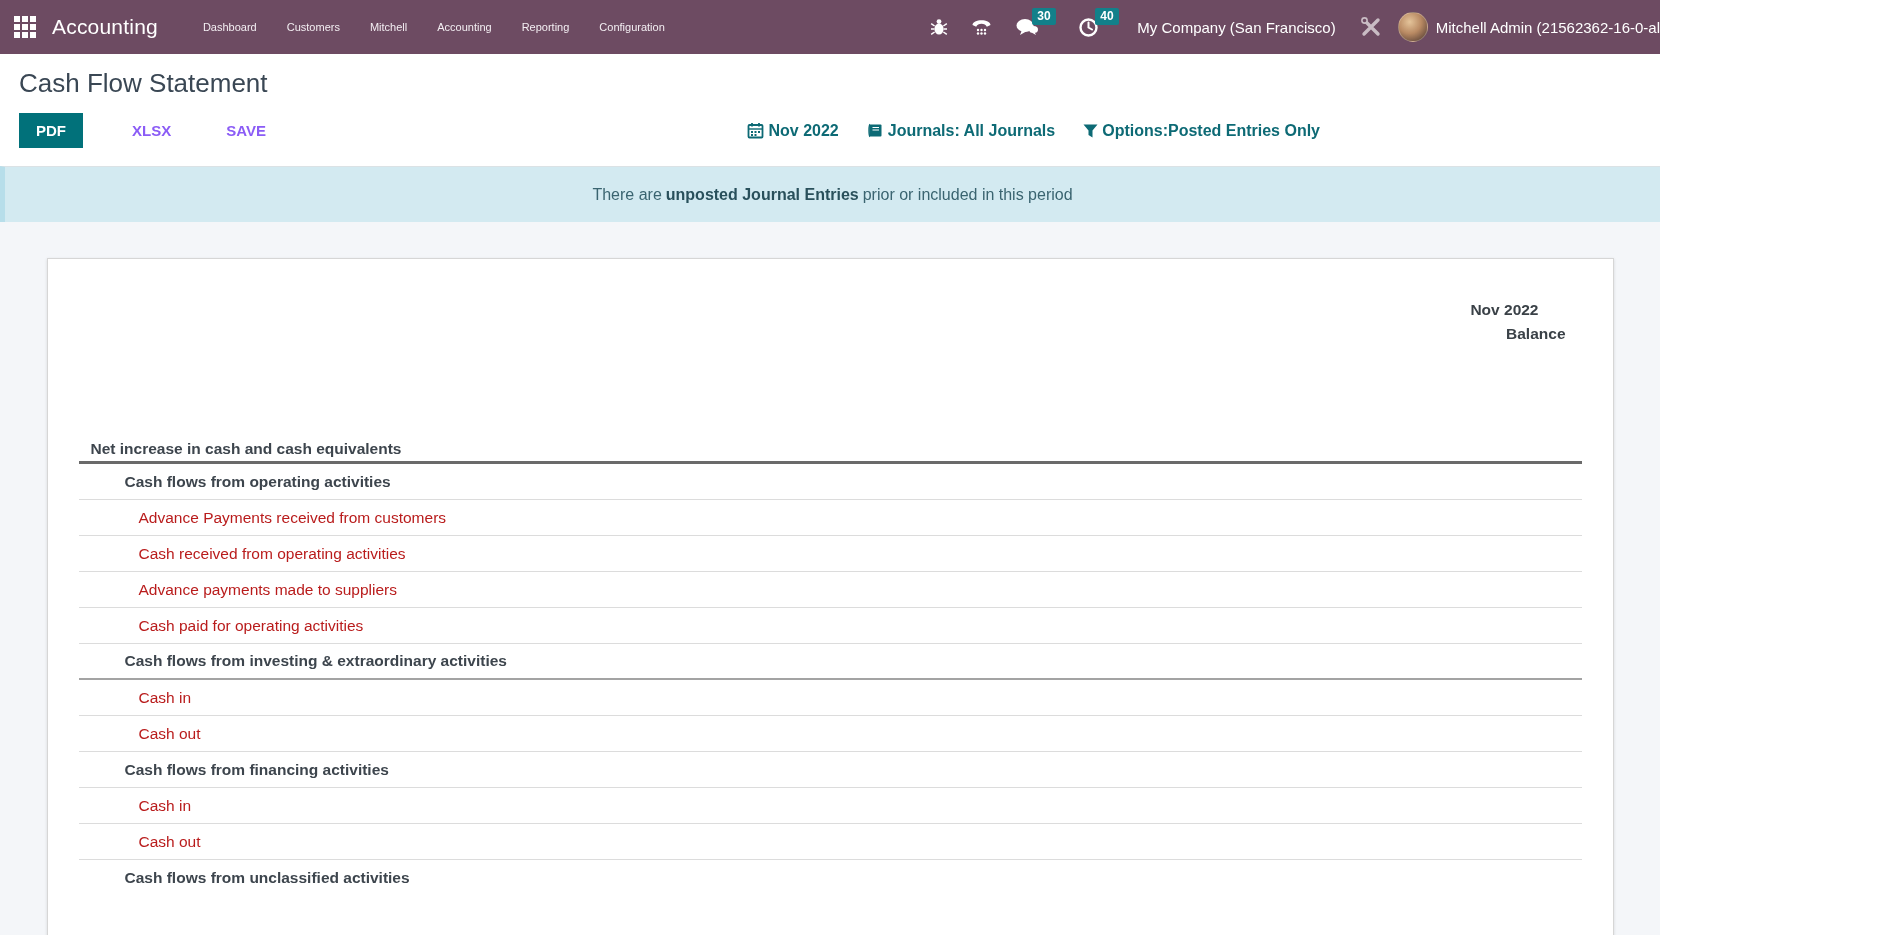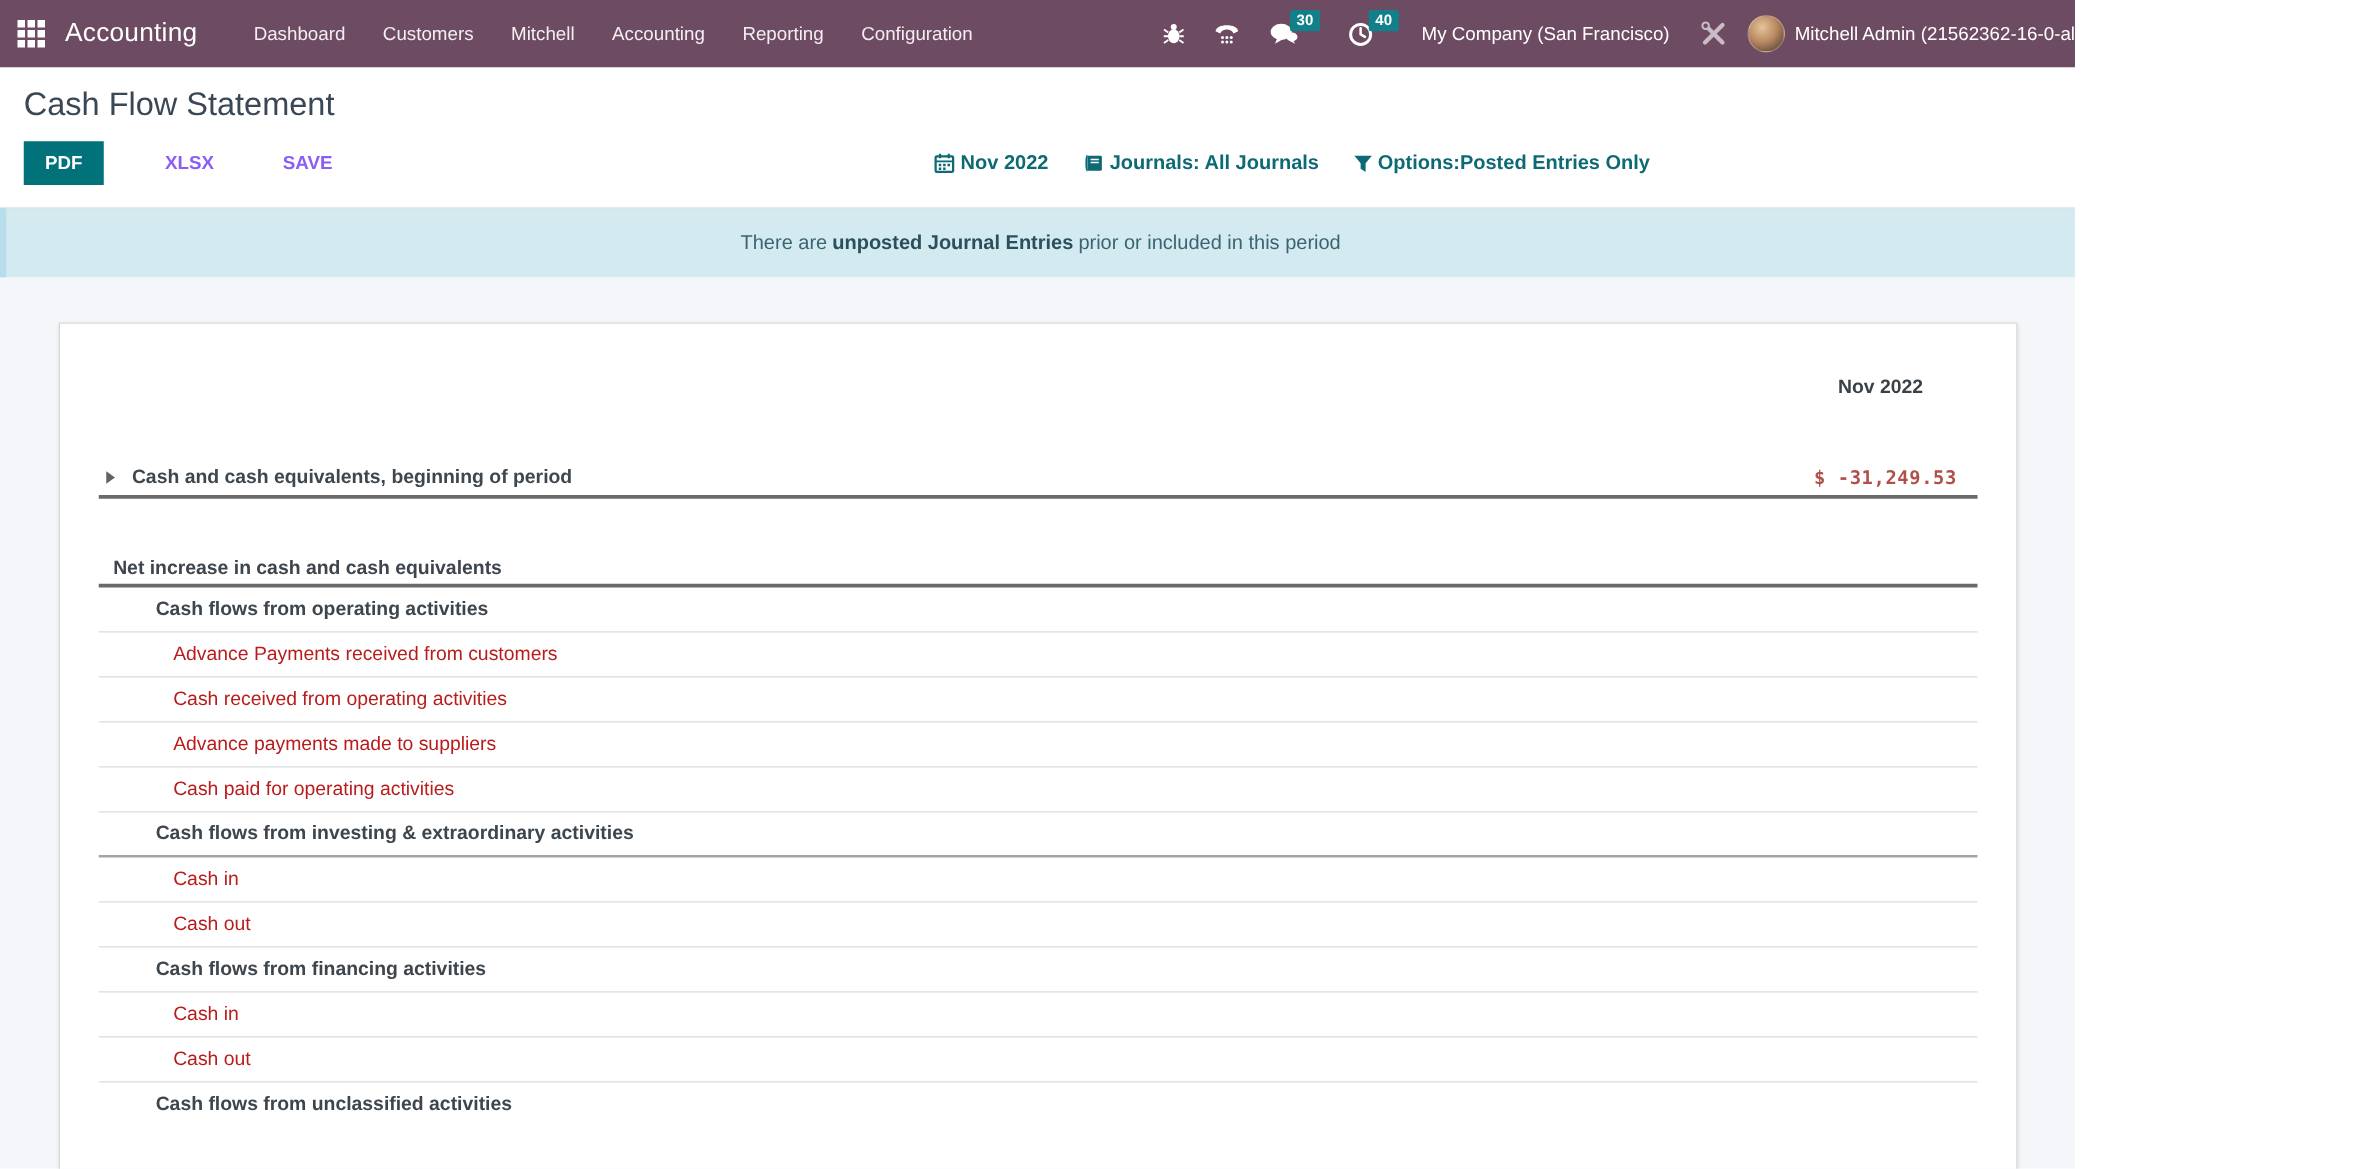--- a/index.html
+++ b/index.html
@@ -9,21 +9,21 @@
 
   
   .navbar { height:54px; background:#6d4b62; display:flex; align-items:center;
     padding:0 0 0 12px; color:#fff; flex:0 0 auto; white-space:nowrap; overflow:hidden; }
   .apps-btn { width:26px; height:26px; display:grid;
     grid-template-columns:repeat(3,6px); grid-template-rows:repeat(3,6px);
     gap:2px; margin-right:14px; cursor:pointer; align-content:center; justify-content:center; }
   .apps-btn span { background:#fff; }
   .brand { font-size:21px; font-weight:500; margin-right:30px; letter-spacing:.2px; cursor:pointer; }
   .nav-menu { display:flex; align-items:center; height:100%; }
-  .nav-item { font-size:15px; padding:0 15px; height:100%; display:flex; align-items:center;
+  .nav-item { font-size:11px; padding:0 15px; height:100%; display:flex; align-items:center;
     cursor:pointer; color:#f3eef2; }
   .nav-right { margin-left:auto; display:flex; align-items:center; height:100%; }
   .icon-btn { position:relative; margin:0 11px; display:flex; align-items:center; cursor:pointer; }
   .badge { position:absolute; top:-9px; left:17px; background:#12808a; color:#fff;
     font-size:12px; font-weight:bold; padding:1px 5px; border-radius:2px; line-height:15px; }
   .icon-btn.with-badge { margin-right:28px; }
   .company { font-size:15px; margin:0 14px 0 10px; cursor:pointer; color:#fff; }
   .tools { margin:0 10px; cursor:pointer; display:flex; align-items:center; }
   .avatar { width:30px; height:30px; border-radius:50%; margin:0 8px 0 6px; cursor:pointer;
     background:radial-gradient(circle at 38% 32%, #e4c49a 0%, #b98a63 45%, #6e5140 80%, #4e3a2d 100%);
@@ -198,29 +198,25 @@
     <span>There are </span>
     <b>unposted Journal Entries</b>
     <span> prior or included in this period</span>
   </div>
 
   <main class="main">
     <section class="card">
 
       <div class="tbl-head">
         <div class="period">Nov 2022</div>
+        <div class="balance">Balance</div>
       </div>
 
       <div class="rows">
 
-        <div class="row root">
-          <span class="caret"></span>
-          <span class="lbl">Cash and cash equivalents, beginning of period</span>
-          <span class="value neg">$ -31,249.53</span>
-        </div>
 
         <div class="gap-a"></div>
 
         <div class="row section">
           <span class="lbl">Net increase in cash and cash equivalents</span>
         </div>
         <div class="row sub">
           <span class="lbl">Cash flows from operating activities</span>
         </div>
         <div class="row leaf">

